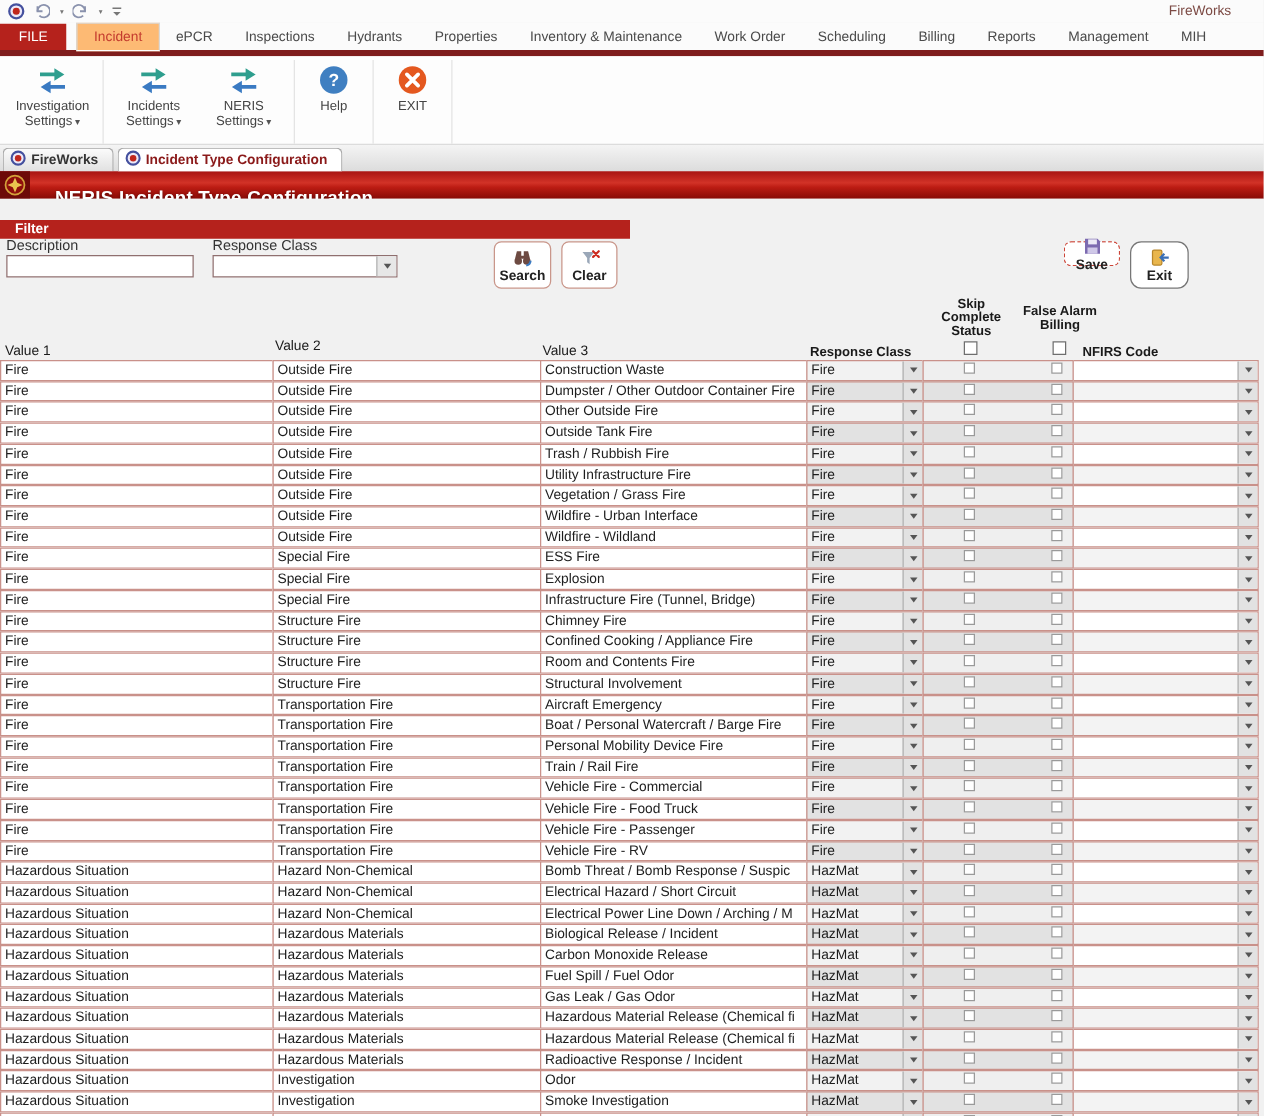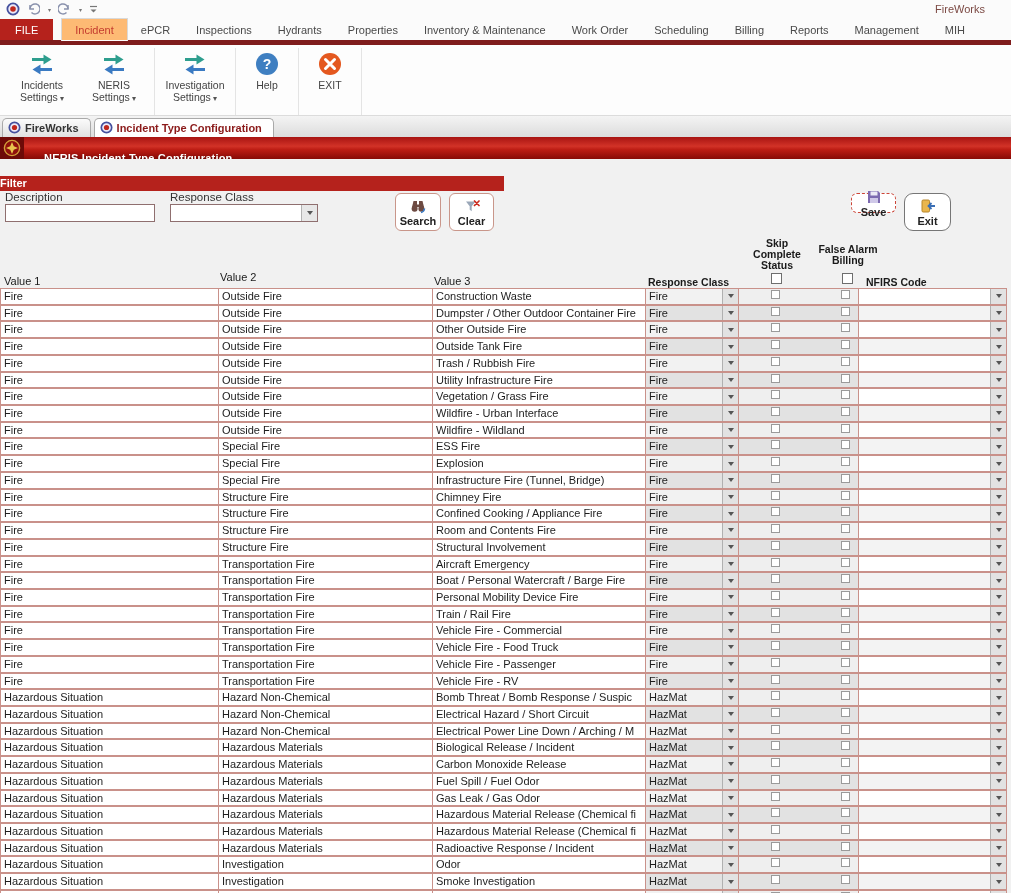--- a/index.html
+++ b/index.html
@@ -30,24 +30,24 @@
 
   .doctabs{height:21px;background:linear-gradient(#f4f4f4,#dcdcdc);display:flex;align-items:flex-end;padding-left:2px;}
   .dtab{height:19px;box-sizing:border-box;display:flex;align-items:center;gap:4px;padding:0 11px 0 5px;font-size:11px;font-weight:bold;
     border:1px solid #a9a9a9;border-bottom:none;border-radius:5px 5px 0 0;background:linear-gradient(#fbfbfb,#e1e1e1);color:#333;margin-right:3px;}
   .dtab.active{background:#fff;color:#8b1a1a;}
   .dtab svg{width:13px;height:13px;}
 
   .banner{height:22px;background:linear-gradient(#a81412,#d23227 42%,#bc1c13 58%,#870a06);display:flex;align-items:center;color:#fff;}
   .banner .badge{width:24px;height:22px;background:#6d0a08;display:flex;align-items:center;justify-content:center;}
   .banner .badge svg{width:18px;height:18px;}
-  .banner .btitle{font-size:11px;font-weight:bold;margin-left:20px;text-shadow:0 1px 2px rgba(0,0,0,.45);letter-spacing:.2px;margin-top:20px;}
+  .banner .btitle{font-size:15px;font-weight:bold;margin-left:20px;text-shadow:0 1px 2px rgba(0,0,0,.45);letter-spacing:.2px;margin-top:20px;}
 
   .workarea{position:relative;height:738px;background:#f1f1f1;}
-  .filterbar{position:absolute;left:0;top:17px;width:504px;height:15px;background:var(--red,#b5221c);color:#fff;font-weight:bold;font-size:11px;line-height:15px;padding-left:0;box-sizing:border-box;}
+  .filterbar{position:absolute;left:0;top:17px;width:504px;height:15px;background:var(--red,#b5221c);color:#fff;font-weight:bold;font-size:11px;line-height:15px;padding-left:12px;box-sizing:border-box;}
   .flabel{position:absolute;font-size:11.5px;color:#333;}
   .finput{position:absolute;left:5px;top:45px;width:150px;height:18px;border:1px solid #8f6f6f;background:#fff;box-sizing:border-box;font:11px "Liberation Sans",sans-serif;padding:0 3px;}
   .fselect{position:absolute;left:170px;top:45px;width:148px;height:18px;border:1px solid #8f6f6f;background:#fff;display:flex;box-sizing:border-box;font-size:11px;}
   .fselect .sval{flex:1;padding:2px 0 0 3px;overflow:hidden;white-space:nowrap;}
   .chev{width:15px;background:#e7e7e7;border-left:1px solid #b2b2b2;display:flex;align-items:center;justify-content:center;flex:0 0 15px;}
   .tri{width:0;height:0;border-left:3.5px solid transparent;border-right:3.5px solid transparent;border-top:4px solid #555;}
 
   .abtn{position:absolute;display:flex;flex-direction:column;align-items:center;justify-content:center;gap:1px;background:#fff;font-size:11px;font-weight:bold;color:#222;border-radius:6px;box-sizing:border-box;cursor:default;}
   .abtn svg{width:16px;height:16px;display:block;}
   #search-btn{left:395px;top:34px;width:46px;height:38px;border:1px solid #c9968a;}
@@ -141,45 +141,45 @@
       <div class="rgroup">
         <div class="rbtn">
           <div class="ricon">
             <svg viewBox="0 0 26 26">
               <path d="M3 8.5 h13" stroke="#2e9e8e" stroke-width="3"></path>
               <path d="M14.5 3.5 l8 5 -8 5z" fill="#2e9e8e"></path>
               <path d="M23 18.5 h-13" stroke="#3a7ac2" stroke-width="3"></path>
               <path d="M11.5 13.5 l-8 5 8 5z" fill="#3a7ac2"></path>
             </svg>
           </div>
-          <div class="rlabel">Incidents Settings<span class="dcaret"> ▾</span></div>
-        </div>
-        <div class="rbtn">
-          <div class="ricon">
-            <svg viewBox="0 0 26 26">
-              <path d="M3 8.5 h13" stroke="#2e9e8e" stroke-width="3"></path>
-              <path d="M14.5 3.5 l8 5 -8 5z" fill="#2e9e8e"></path>
-              <path d="M23 18.5 h-13" stroke="#3a7ac2" stroke-width="3"></path>
-              <path d="M11.5 13.5 l-8 5 8 5z" fill="#3a7ac2"></path>
-            </svg>
-          </div>
-          <div class="rlabel">NERIS Settings<span class="dcaret"> ▾</span></div>
+          <div class="rlabel">Investigation Settings<span class="dcaret"> ▾</span></div>
         </div>
       </div>
       <div class="rgroup">
         <div class="rbtn">
           <div class="ricon">
             <svg viewBox="0 0 26 26">
               <path d="M3 8.5 h13" stroke="#2e9e8e" stroke-width="3"></path>
               <path d="M14.5 3.5 l8 5 -8 5z" fill="#2e9e8e"></path>
               <path d="M23 18.5 h-13" stroke="#3a7ac2" stroke-width="3"></path>
               <path d="M11.5 13.5 l-8 5 8 5z" fill="#3a7ac2"></path>
             </svg>
           </div>
-          <div class="rlabel">Investigation Settings<span class="dcaret"> ▾</span></div>
+          <div class="rlabel">Incidents Settings<span class="dcaret"> ▾</span></div>
+        </div>
+        <div class="rbtn">
+          <div class="ricon">
+            <svg viewBox="0 0 26 26">
+              <path d="M3 8.5 h13" stroke="#2e9e8e" stroke-width="3"></path>
+              <path d="M14.5 3.5 l8 5 -8 5z" fill="#2e9e8e"></path>
+              <path d="M23 18.5 h-13" stroke="#3a7ac2" stroke-width="3"></path>
+              <path d="M11.5 13.5 l-8 5 8 5z" fill="#3a7ac2"></path>
+            </svg>
+          </div>
+          <div class="rlabel">NERIS Settings<span class="dcaret"> ▾</span></div>
         </div>
       </div>
       <div class="rgroup">
         <div class="rbtn">
           <div class="ricon">
             <svg viewBox="0 0 26 26">
               <circle cx="13" cy="13" r="11" fill="#3f7fc1"></circle>
               <text x="13" y="18" font-size="14" font-weight="bold" text-anchor="middle" fill="#fff" font-family="Liberation Sans,sans-serif">?</text>
             </svg>
           </div>

